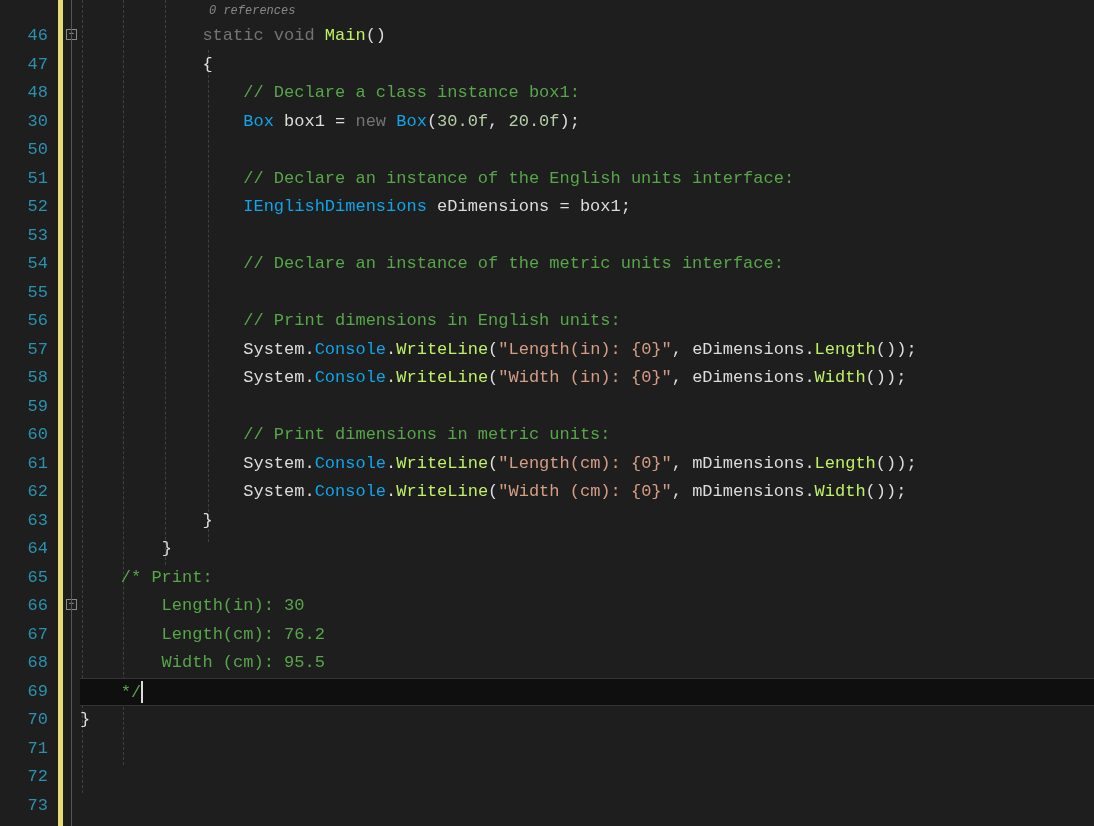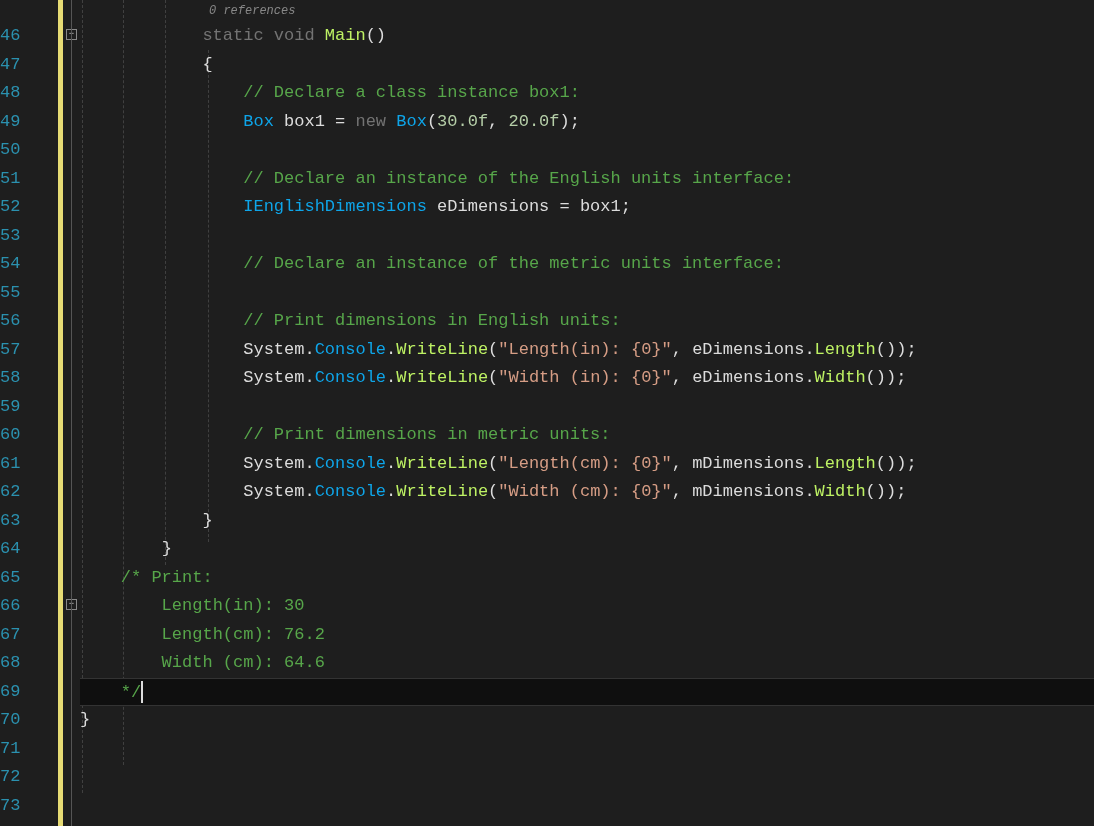--- a/index.html
+++ b/index.html
@@ -12,20 +12,21 @@
     width: 1094px;
     height: 826px;
   }
   .editor {
     display: flex;
     height: 100%;
   }
   .gutter {
     background: #1e1e1e;
     width: 58px;
+    text-align: right;
     padding-right: 10px;
     color: #2b91af;
     user-select: none;
     flex-shrink: 0;
   }
   .gutter .ln {
     height: 28.5px;
     line-height: 28.5px;
   }
   .gutter .ln.small { height: 22px; line-height:22px; font-size:0; }
@@ -95,21 +96,21 @@
 </style>
 </head>
 <body>
 
 <div class="editor">
   <div class="gutter">
     <div class="ln small"></div>
     <div class="ln">46</div>
     <div class="ln">47</div>
     <div class="ln">48</div>
-    <div class="ln">49</div>
+    <div class="ln">30</div>
     <div class="ln">50</div>
     <div class="ln">51</div>
     <div class="ln">52</div>
     <div class="ln">53</div>
     <div class="ln">54</div>
     <div class="ln">55</div>
     <div class="ln">56</div>
     <div class="ln">57</div>
     <div class="ln">58</div>
     <div class="ln">59</div>
@@ -159,19 +160,19 @@
       <div class="line">                <span class="pl">System</span><span class="pl">.</span><span class="typ">Console</span><span class="pl">.</span><span class="mth">WriteLine</span><span class="pl">(</span><span class="str">"Width (in): {0}"</span><span class="pl">, </span><span class="pl">eDimensions</span><span class="pl">.</span><span class="mth">Width</span><span class="pl">());</span></div>
       <div class="line"></div>
       <div class="line">                <span class="com">// Print dimensions in metric units:</span></div>
       <div class="line">                <span class="pl">System</span><span class="pl">.</span><span class="typ">Console</span><span class="pl">.</span><span class="mth">WriteLine</span><span class="pl">(</span><span class="str">"Length(cm): {0}"</span><span class="pl">, </span><span class="pl">mDimensions</span><span class="pl">.</span><span class="mth">Length</span><span class="pl">());</span></div>
       <div class="line">                <span class="pl">System</span><span class="pl">.</span><span class="typ">Console</span><span class="pl">.</span><span class="mth">WriteLine</span><span class="pl">(</span><span class="str">"Width (cm): {0}"</span><span class="pl">, </span><span class="pl">mDimensions</span><span class="pl">.</span><span class="mth">Width</span><span class="pl">());</span></div>
       <div class="line">            <span class="pl">}</span></div>
       <div class="line">        <span class="pl">}</span></div>
       <div class="line">    <span class="com">/* Print:</span></div>
       <div class="line">    <span class="com">    Length(in): 30</span></div>
       <div class="line">    <span class="com">    Length(cm): 76.2</span></div>
-      <div class="line">    <span class="com">    Width (cm): 64.6</span></div>
+      <div class="line">    <span class="com">    Width (cm): 95.5</span></div>
       <div class="line hl-line">    <span class="com">*/</span><span class="caret"></span></div>
       <div class="line"><span class="pl">}</span></div>
       <div class="line"></div>
     </div>
   </div>
 </div>
 
 </body></html>

